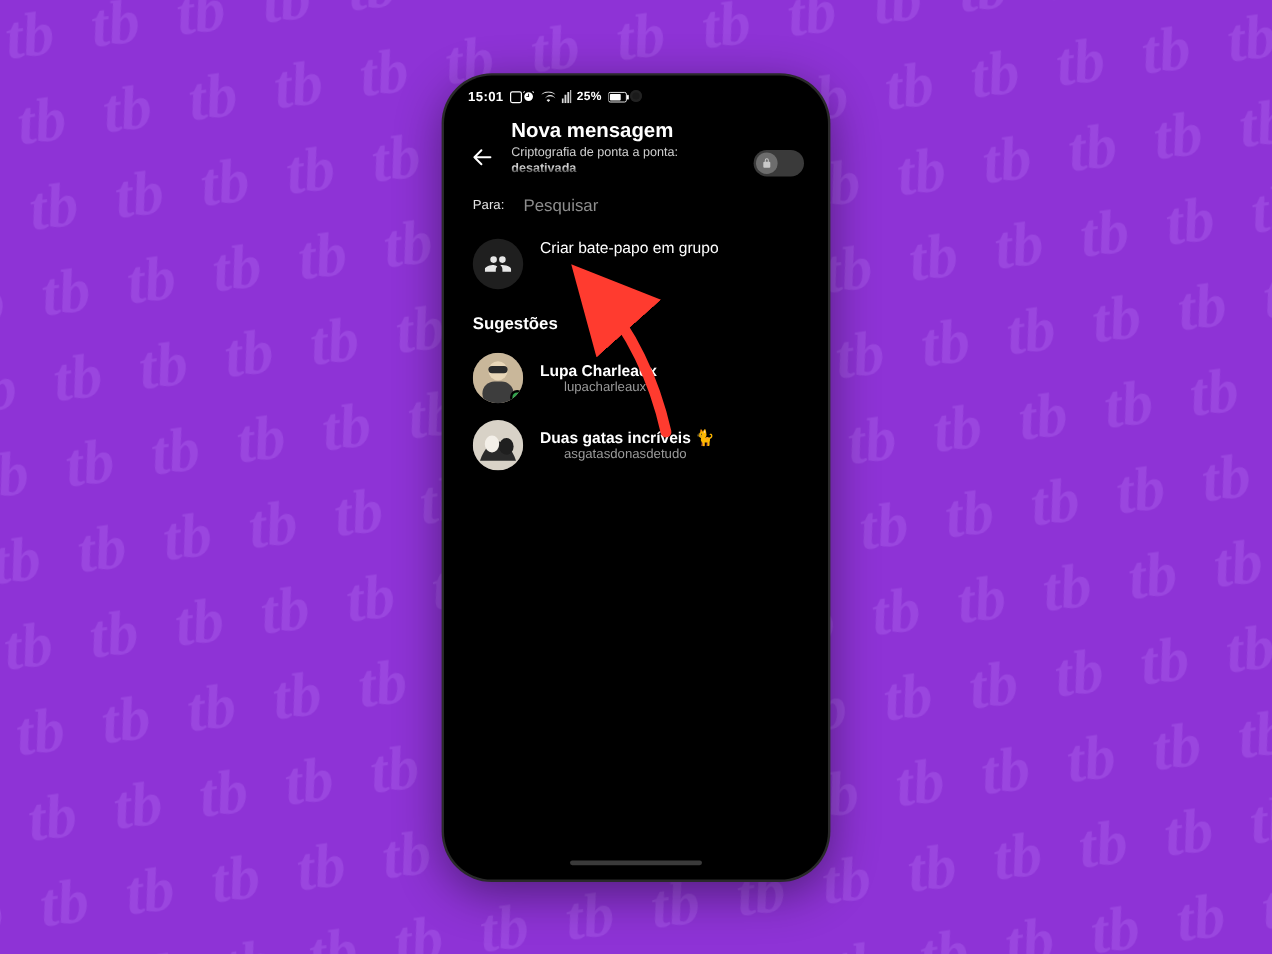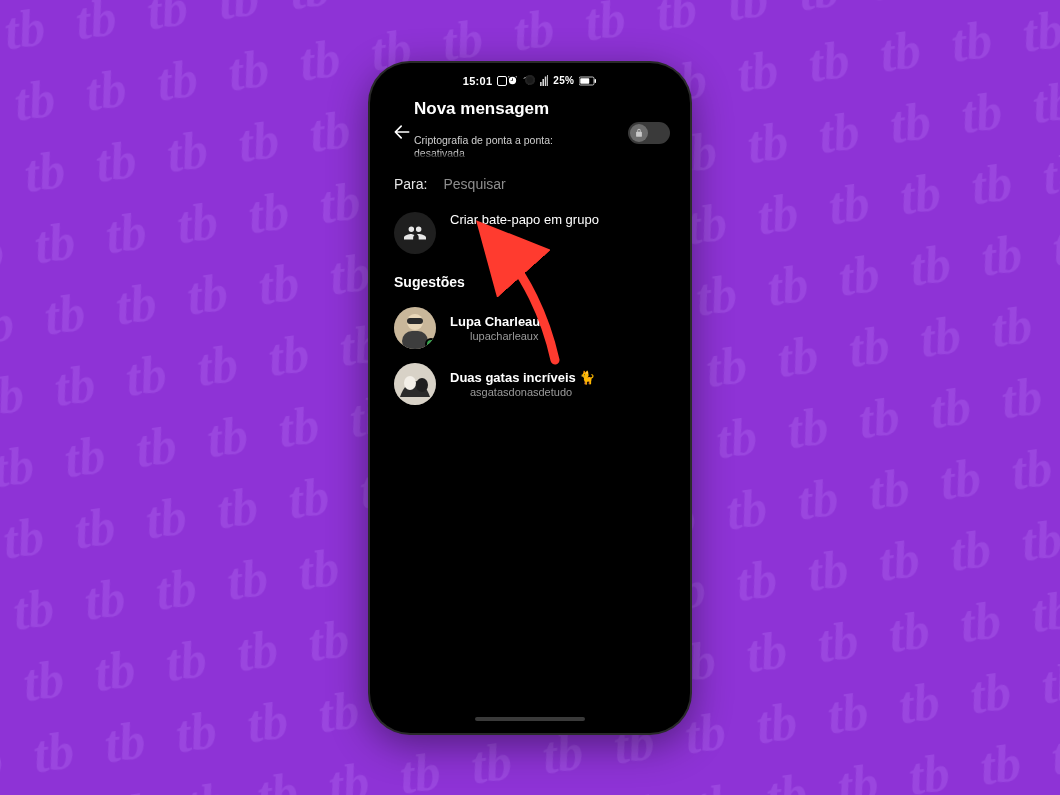--- a/index.html
+++ b/index.html
@@ -23,44 +23,45 @@
   }
   .phone::before{
     content:""; position:absolute; top:12px; left:50%; transform:translateX(-50%);
     width:10px; height:10px; border-radius:50%; background:#1a1a1a; box-shadow:0 0 0 2px #222 inset;
     z-index:5;
   }
 
   .screen{position:absolute; inset:6px; border-radius:34px; background:#000; overflow:hidden;}
 
   
-  .status-bar{height:24px; display:flex; align-items:center; justify-content:center; padding:0 14px; font-size:11px; font-weight:600; letter-spacing:.3px;}
+  .status-bar{height:24px; display:flex; align-items:center; justify-content:flex-start; padding:0 14px; font-size:11px; font-weight:600; letter-spacing:.3px;}
   .status-left, .status-right{display:flex; align-items:center; gap:5px;}
   .sq-icon{width:10px;height:10px;border:1.2px solid #fff; border-radius:2px;}
   .status-right svg{display:block;}
 
   
-  .app-header{display:flex; align-items:center; padding:6px 14px 0 14px;}
+  .app-header{display:flex; align-items:flex-end; gap:12px; padding:6px 14px 0 14px;}
   .back-btn{width:24px;height:32px;display:flex;align-items:center;justify-content:center;flex:0 0 24px; margin-top:6px;}
   .titles{flex:1; min-width:0;}
   .title-main{font-size:17px; font-weight:600;}
-  .title-sub{font-size:10.5px; color:#cfcfcf; line-height:1.25; margin-top:15px;}
+  .title-sub{font-size:10.5px; color:#cfcfcf; line-height:1.25; margin-top:2px;}
   .title-sub2{font-size:10.5px; color:#cfcfcf; line-height:1.25;
     
     mask-image:linear-gradient(#000 0%, #000 40%, transparent 95%);
+    font-weight:bold;
     -webkit-mask-image:linear-gradient(#000 0%, #000 40%, transparent 95%);
   }
   .lock-toggle{display:flex; align-items:center; margin-top:8px;}
   .toggle-track{width:42px;height:22px;border-radius:20px;background:#3a3a3a;position:relative;}
   .toggle-knob{position:absolute; left:2px; top:2px; width:18px; height:18px; border-radius:50%; background:#6d6d6d; display:flex; align-items:center; justify-content:center;}
   .toggle-knob svg{width:10px;height:10px;}
 
   
   .search-row{display:flex; align-items:center; gap:16px; padding:16px 18px 10px;}
-  .search-label{font-size:14px; color:#e5e5e5;}
+  .search-label{font-size:11px; color:#e5e5e5;}
   .search-input{flex:1; background:transparent; border:none; outline:none; color:#a3a3a3; font-size:14px;}
   .search-input::placeholder{color:#8d8d8d;}
 
   
   .group-row{display:flex; align-items:flex-start; gap:14px; padding:10px 18px 14px;}
   .group-avatar{width:42px;height:42px;border-radius:50%;background:#1f1f1f;display:flex;align-items:center;justify-content:center;flex:0 0 42px;}
   .group-avatar svg{width:22px;height:22px;}
   .group-label{font-size:13px; font-weight:500;}
 
   

